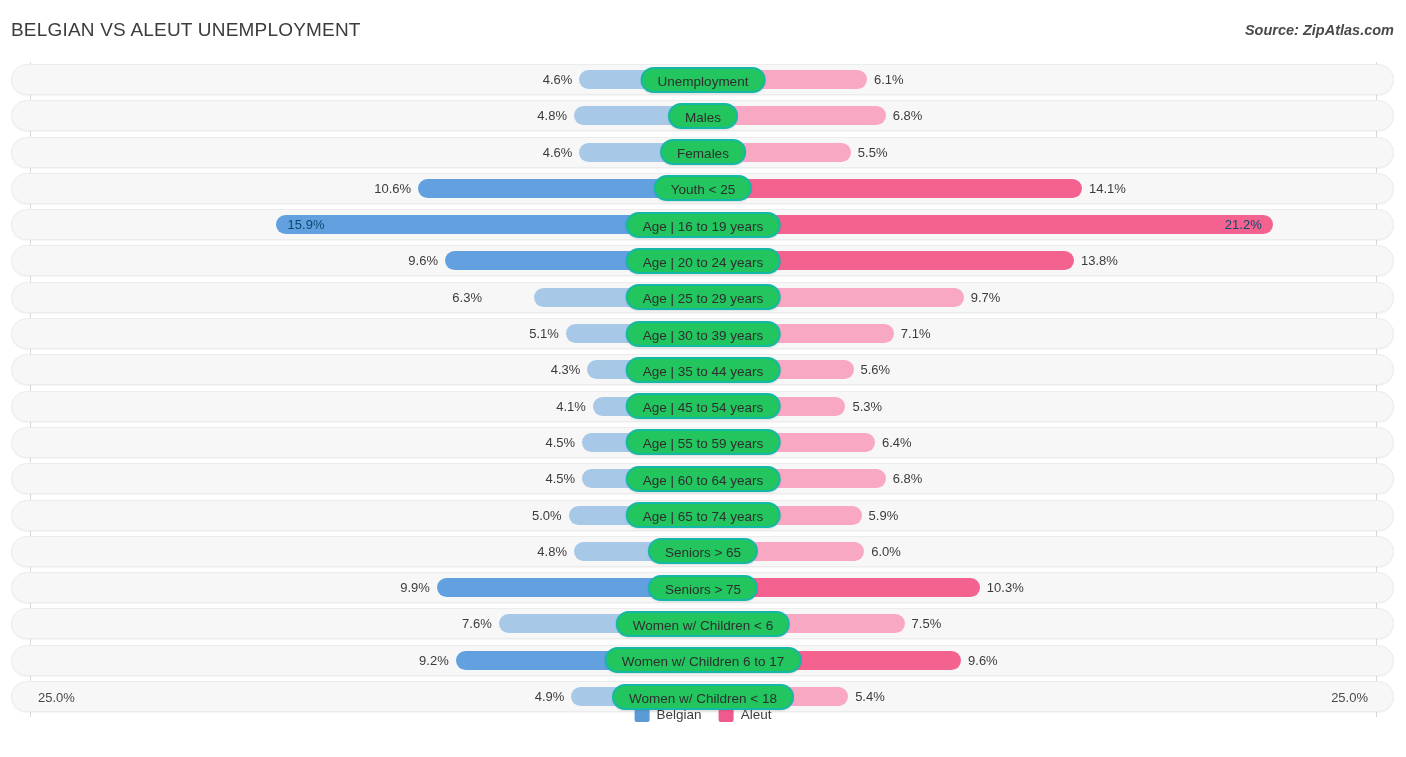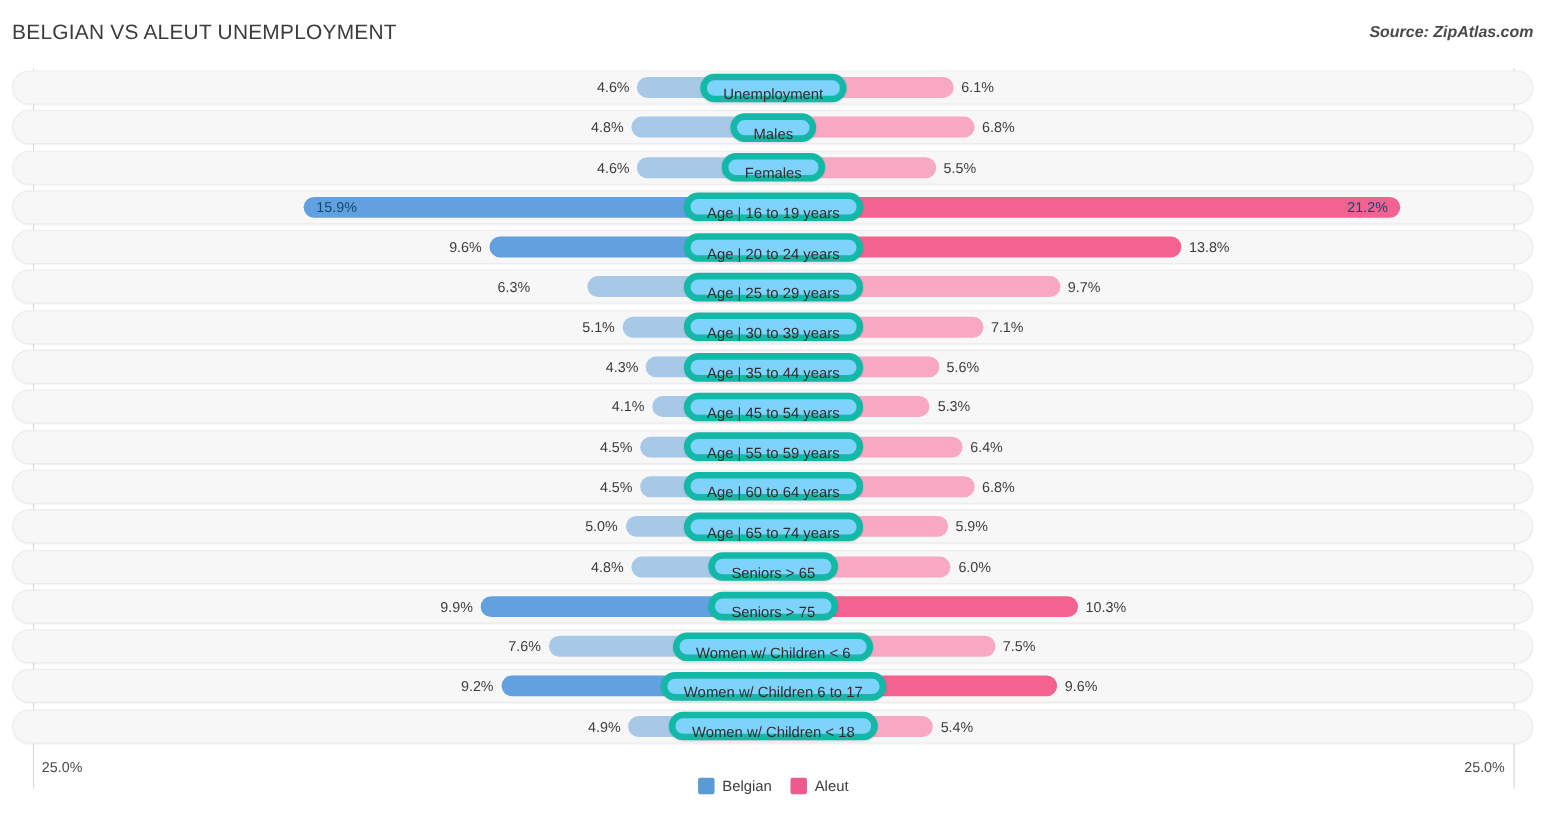--- a/index.html
+++ b/index.html
@@ -59,22 +59,22 @@
     position:absolute; top:9px;
     font-size:13px; color:#3c3c3c; white-space:nowrap; line-height:17px;
   }
   .val.inside { color:#0c4a6e; }
 
   .pill {
     position:absolute; top:4.5px; left:50%;
     transform:translateX(-50%);
     height:26px; line-height:25px;
     padding:0 15px;
-    background:#7dd3fc;
-    border:6px solid #14b8a6;
+    background:#22c55e;
+    border:2px solid #14b8a6;
     border-radius:14px;
     font-size:13.5px; color:#2f2f2f;
     white-space:nowrap;
     box-shadow:0 1px 2px rgba(0,0,0,0.10);
     text-align:center;
     z-index:3;
   }
 
   
   .footer { position:absolute; left:0; top:684px; width:1406px; height:39px; }
@@ -120,20 +120,28 @@
           <div class="val" style="left: 892.784px;">6.8%</div>
           <div class="pill">Males</div>
         </div>
         <div class="row">
           <div class="track"></div>
           <div class="bar left" style="left: 579.352px; width: 123.648px; background: rgb(168, 200, 232);"></div>
           <div class="bar right" style="left: 703px; width: 147.84px; background: rgb(249, 168, 196);"></div>
           <div class="val" style="right: 833.648px;">4.6%</div>
           <div class="val" style="left: 857.84px;">5.5%</div>
           <div class="pill">Females</div>
+        </div>
+        <div class="row">
+          <div class="track"></div>
+          <div class="bar left" style="left: 418.072px; width: 284.928px; background: rgb(99, 160, 224);"></div>
+          <div class="bar right" style="left: 703px; width: 379.008px; background: rgb(244, 98, 143);"></div>
+          <div class="val" style="right: 994.928px;">10.6%</div>
+          <div class="val" style="left: 1089.01px;">14.1%</div>
+          <div class="pill">Youth &lt; 25</div>
         </div>
         <div class="row">
           <div class="track"></div>
           <div class="bar left" style="left: 275.608px; width: 427.392px; background: rgb(99, 160, 224);"></div>
           <div class="bar right" style="left: 703px; width: 569.856px; background: rgb(244, 98, 143);"></div>
           <div class="val inside" style="left: 287.608px;">15.9%</div>
           <div class="val inside" style="left: 1224.86px;">21.2%</div>
           <div class="pill">Age | 16 to 19 years</div>
         </div>
         <div class="row">

